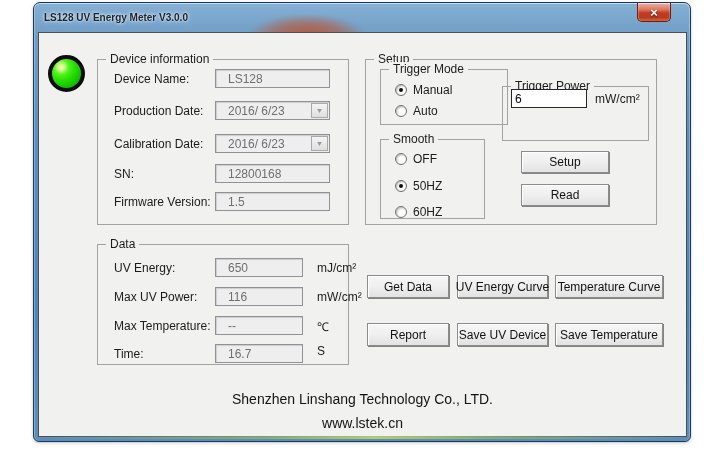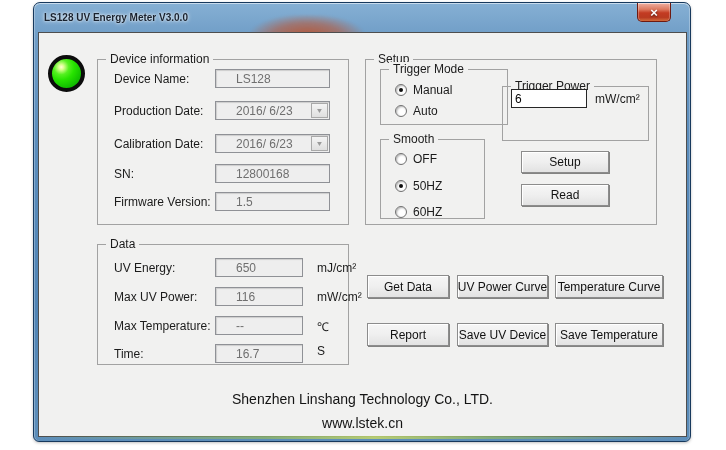--- a/index.html
+++ b/index.html
@@ -58,21 +58,21 @@
   .group > .legend {
     position:absolute; top:-8px; left:8px; padding:0 4px; background:#f1f1f0;
     font-size:12px; color:#1b1b1b; white-space:nowrap;
   }
 
   
   .lbl { position:absolute; font-size:12px; color:#1b1b1b; white-space:nowrap; }
   .field {
     position:absolute; height:19px; background:#eeeeee;
     border:1px solid #8f9196; box-shadow:inset 1px 1px 1px rgba(0,0,0,.14);
-    color:#6f6f6f; font-size:12px; display:flex; align-items:center; padding:0 20px; white-space:nowrap; overflow:hidden;text-align:center;
+    color:#6f6f6f; font-size:12px; display:flex; align-items:center; padding:0 12px; white-space:nowrap; overflow:hidden;text-align:center;
   }
   .combo-arrow {
     position:absolute; right:1px; top:1px; width:17px; height:15px;
     background:linear-gradient(#f4f4f4,#dfdfdf); border:1px solid #a9a9a9;
     display:flex; align-items:center; justify-content:center;
   }
   .combo-arrow span { font-size:8px; color:#9a9a9a; transform:scaleY(.85); }
   .edit {
     position:absolute; height:19px; background:#ffffff; border:1px solid #262626;
     font-family:"Liberation Sans",sans-serif; font-size:12px; color:#000; padding:0 3px; outline:none;
@@ -212,21 +212,21 @@
       </div>
       <span class="unit" style="left:278px; top:285px;">℃</span>
 
       <span class="lbl" style="left:75px; top:314px;">Time:</span>
       <div class="field" style="left:176px; top:311px; width:88px;">
         <span>16.7</span>
       </div>
       <span class="unit" style="left:278px; top:311px;">S</span>
 
       <div class="btn" style="left:328px; top:242px; width:82px; height:23px;">Get Data</div>
-      <div class="btn" style="left:418px; top:242px; width:91px; height:23px;">UV Power Curve</div>
+      <div class="btn" style="left:418px; top:242px; width:91px; height:23px;">UV Energy Curve</div>
       <div class="btn" style="left:516px; top:242px; width:108px; height:23px;">Temperature Curve</div>
       <div class="btn" style="left:328px; top:290px; width:82px; height:23px;">Report</div>
       <div class="btn" style="left:418px; top:290px; width:91px; height:23px;">Save UV Device</div>
       <div class="btn" style="left:516px; top:290px; width:108px; height:23px;">Save Temperature</div>
 
       <div class="footer" style="top:358px;">Shenzhen Linshang Technology Co., LTD.</div>
       <div class="footer" style="top:382px;">www.lstek.cn</div>
 
     </div>
 

